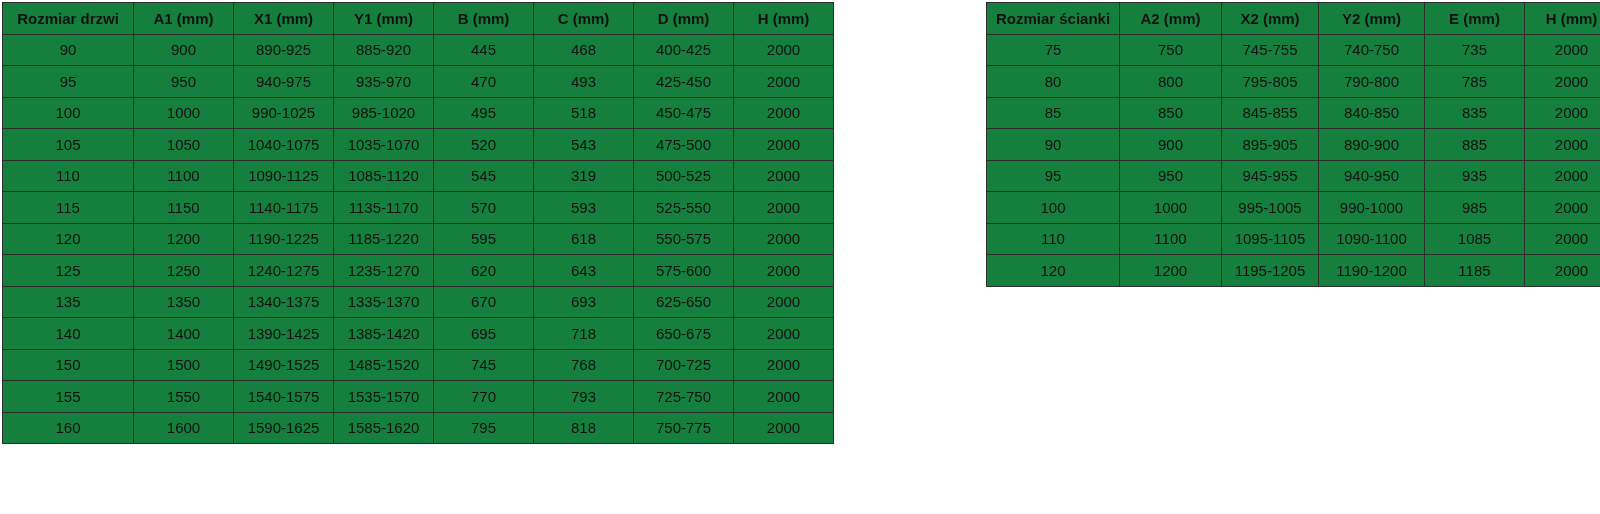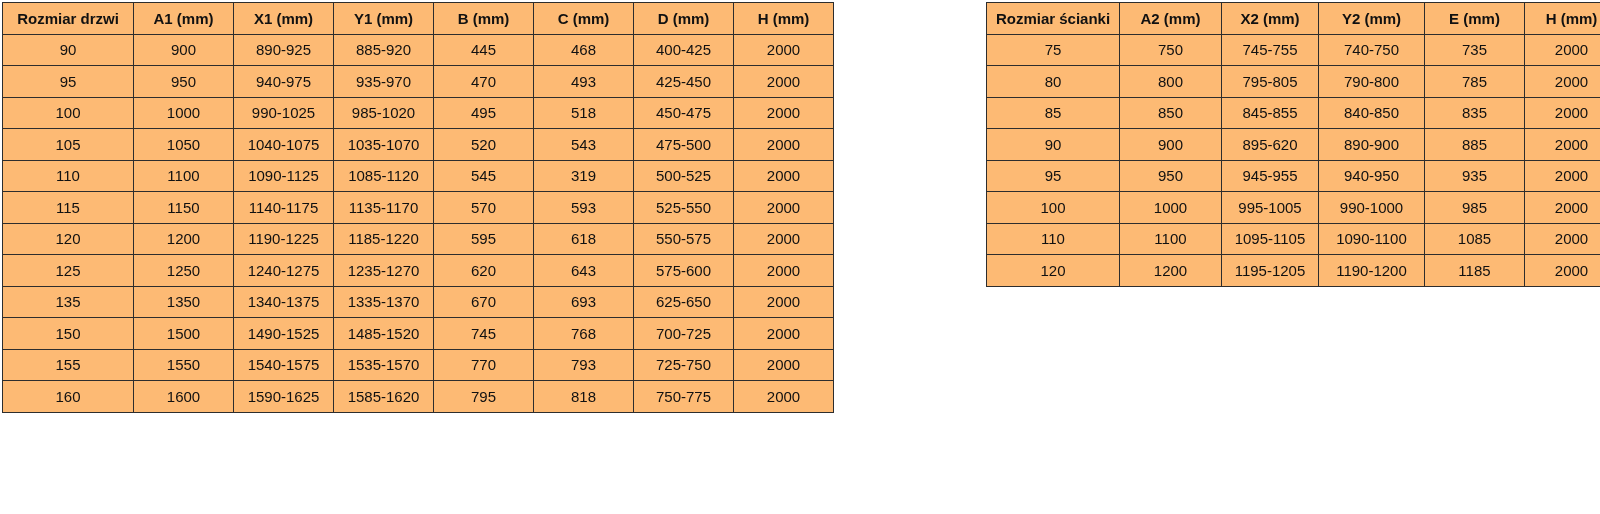--- a/index.html
+++ b/index.html
@@ -12,21 +12,21 @@
     height: 514px;
     position: relative;
     font-family: "Liberation Sans", sans-serif;
     color: #111111;
   }
   .spec-table {
     position: absolute;
     top: 2px;
     border-collapse: collapse;
     table-layout: fixed;
-    background: #fdba74;
+    background: #15803d;
   }
   .spec-table th,
   .spec-table td {
     border: 1px solid #2d2d2d;
     text-align: center;
     vertical-align: middle;
     padding: 0;
     height: 30.5px;
     font-size: 15px;
     line-height: 1;
@@ -159,20 +159,30 @@
           <td>135</td>
           <td>1350</td>
           <td>1340-1375</td>
           <td>1335-1370</td>
           <td>670</td>
           <td>693</td>
           <td>625-650</td>
           <td>2000</td>
         </tr>
         <tr>
+          <td>140</td>
+          <td>1400</td>
+          <td>1390-1425</td>
+          <td>1385-1420</td>
+          <td>695</td>
+          <td>718</td>
+          <td>650-675</td>
+          <td>2000</td>
+        </tr>
+        <tr>
           <td>150</td>
           <td>1500</td>
           <td>1490-1525</td>
           <td>1485-1520</td>
           <td>745</td>
           <td>768</td>
           <td>700-725</td>
           <td>2000</td>
         </tr>
         <tr>
@@ -238,21 +248,21 @@
           <td>85</td>
           <td>850</td>
           <td>845-855</td>
           <td>840-850</td>
           <td>835</td>
           <td>2000</td>
         </tr>
         <tr>
           <td>90</td>
           <td>900</td>
-          <td>895-620</td>
+          <td>895-905</td>
           <td>890-900</td>
           <td>885</td>
           <td>2000</td>
         </tr>
         <tr>
           <td>95</td>
           <td>950</td>
           <td>945-955</td>
           <td>940-950</td>
           <td>935</td>

